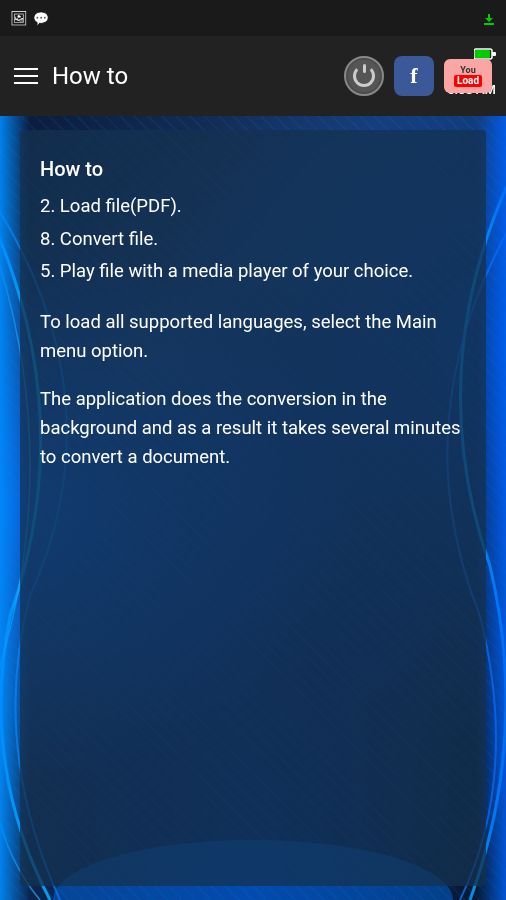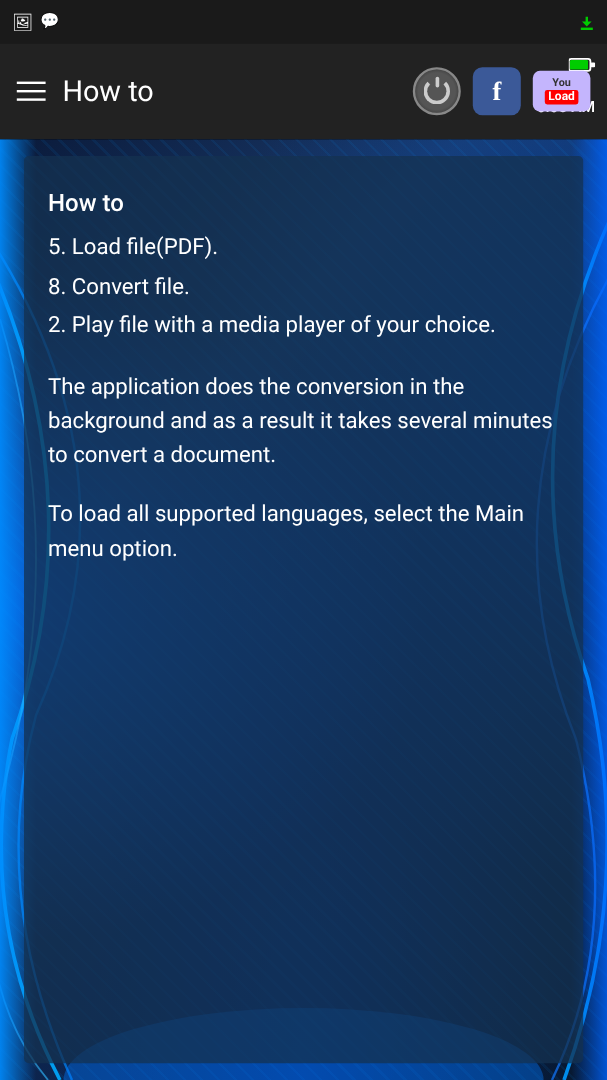--- a/index.html
+++ b/index.html
@@ -128,21 +128,21 @@
       color: #fff;
       font-size: 22px;
       font-weight: bold;
       font-family: Georgia, serif;
     }
 
     
     .yt-btn {
       width: 48px;
       height: 34px;
-      background: #c4b5fd;
+      background: #fca5a5;
       border-radius: 6px;
       display: flex;
       align-items: center;
       justify-content: center;
       position: relative;
       overflow: hidden;
     }
 
     .yt-btn-inner {
       display: flex;
@@ -331,25 +331,25 @@
   </svg>
 
   <div class="bg-left-glow"></div>
   <div class="bg-right-glow"></div>
 
   <div class="content-card">
     <div class="content-text">
 
       <div class="content-section">
         <div class="content-title">How to</div>
-        <div class="content-paragraph">5. Load file(PDF).</div>
+        <div class="content-paragraph">2. Load file(PDF).</div>
         <div class="content-paragraph" style="margin-top:-16px;">8. Convert file.</div>
-        <div class="content-paragraph" style="margin-top:-16px;">2. Play file with a media player of your choice.</div>
+        <div class="content-paragraph" style="margin-top:-16px;">5. Play file with a media player of your choice.</div>
       </div>
 
 
+      <div class="content-paragraph">To load all supported languages, select the Main menu option.</div>
+
       <div class="content-paragraph">The application does the conversion in the background and as a result it takes several minutes to convert a document.</div>
 
-      <div class="content-paragraph">To load all supported languages, select the Main menu option.</div>
-
     </div>
   </div>
 </div>
 
 </body></html>

